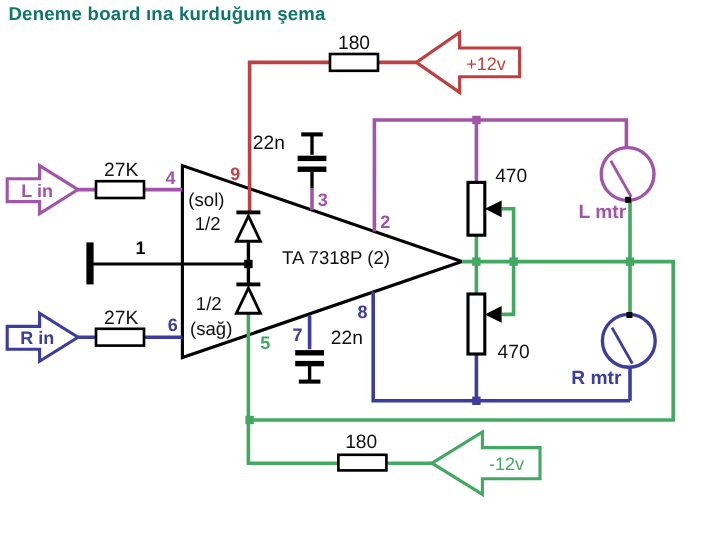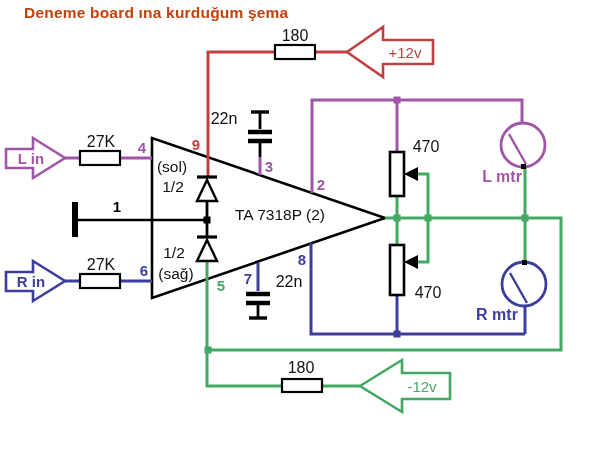--- a/index.html
+++ b/index.html
@@ -1,21 +1,21 @@
 <!DOCTYPE html>
 <html><head>
 <meta charset="utf-8">
 <style>
   html,body{margin:0;padding:0;background:#fff;}
   #stage{
     position:relative;width:600px;height:450px;background:#ffffff;
     font-family:"Liberation Sans", sans-serif;overflow:hidden;
   }
   #page-title{
-    position:absolute;left:24px;top:4px;font-size:15.5px;font-weight:bold;color:#c2410c;
+    position:absolute;left:7px;top:4px;font-size:15.5px;font-weight:bold;color:#0f766e;
     letter-spacing:0.2px;
   }
   svg{position:absolute;left:0;top:0;}
   text{font-family:"Liberation Sans", sans-serif;}
   .comp-label{font-size:16px;fill:#111;}
   .pin{font-size:15px;font-weight:bold;}
   .ic-label{font-size:15.5px;fill:#111;}
   .net-label{font-size:15px;font-weight:bold;}
   .pw-label{font-size:15px;}
   .mtr-label{font-size:16px;font-weight:bold;}

